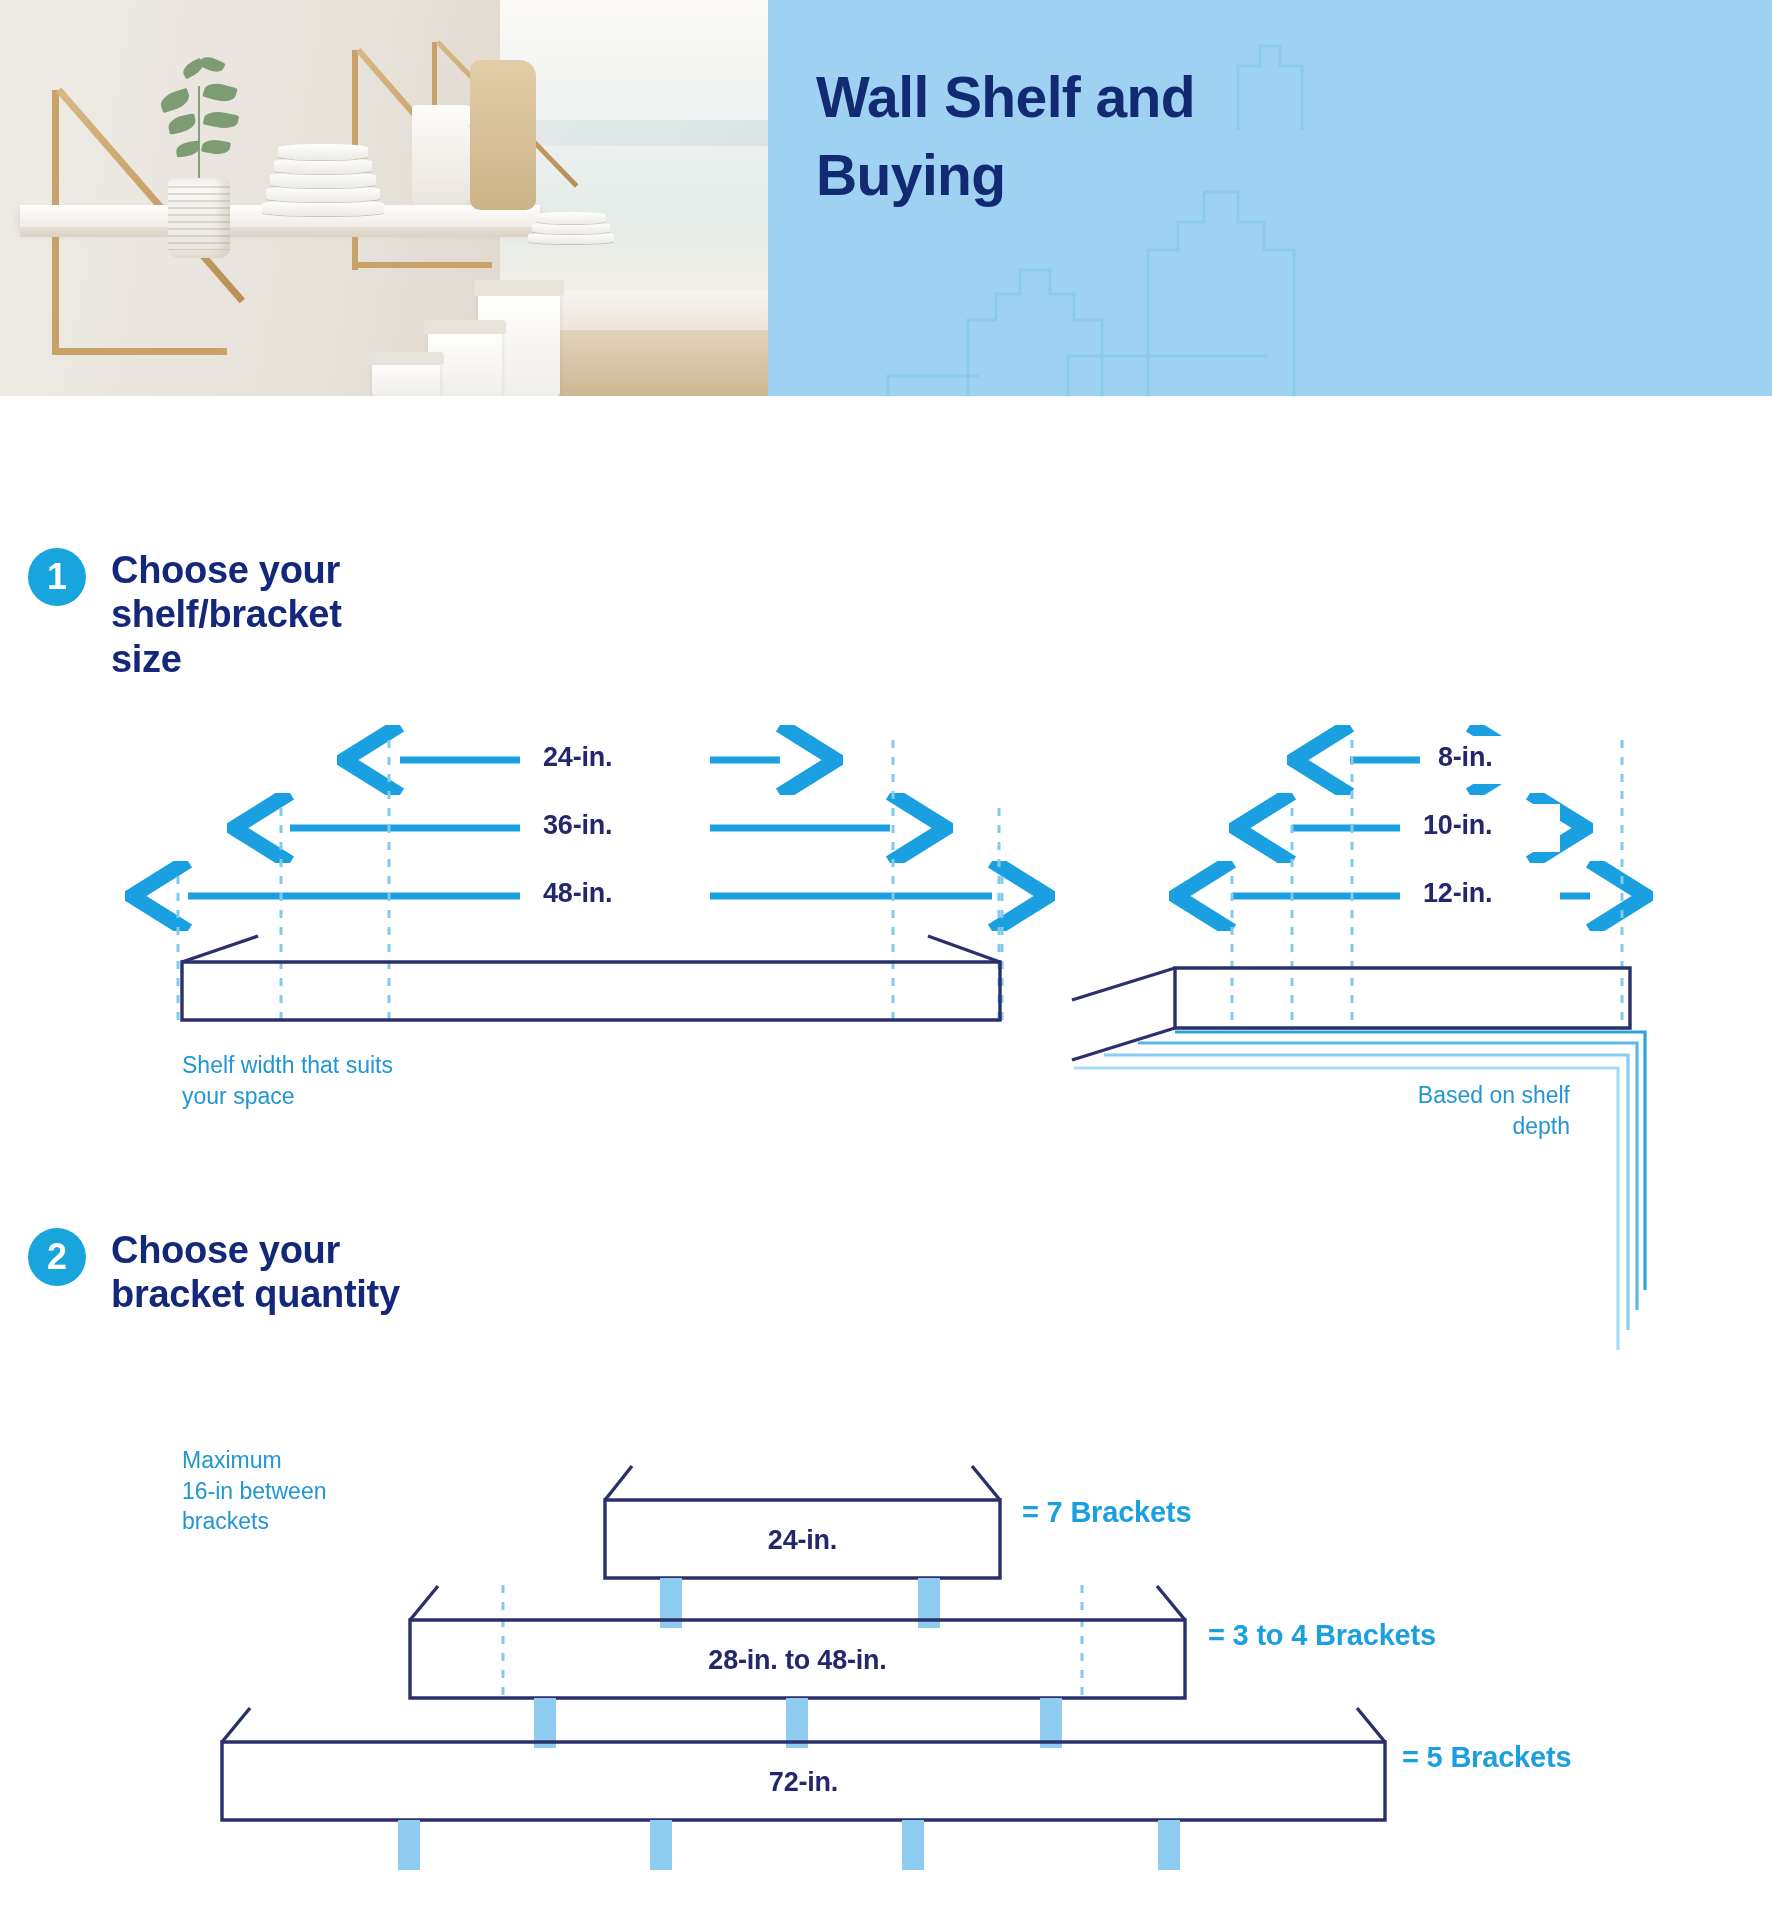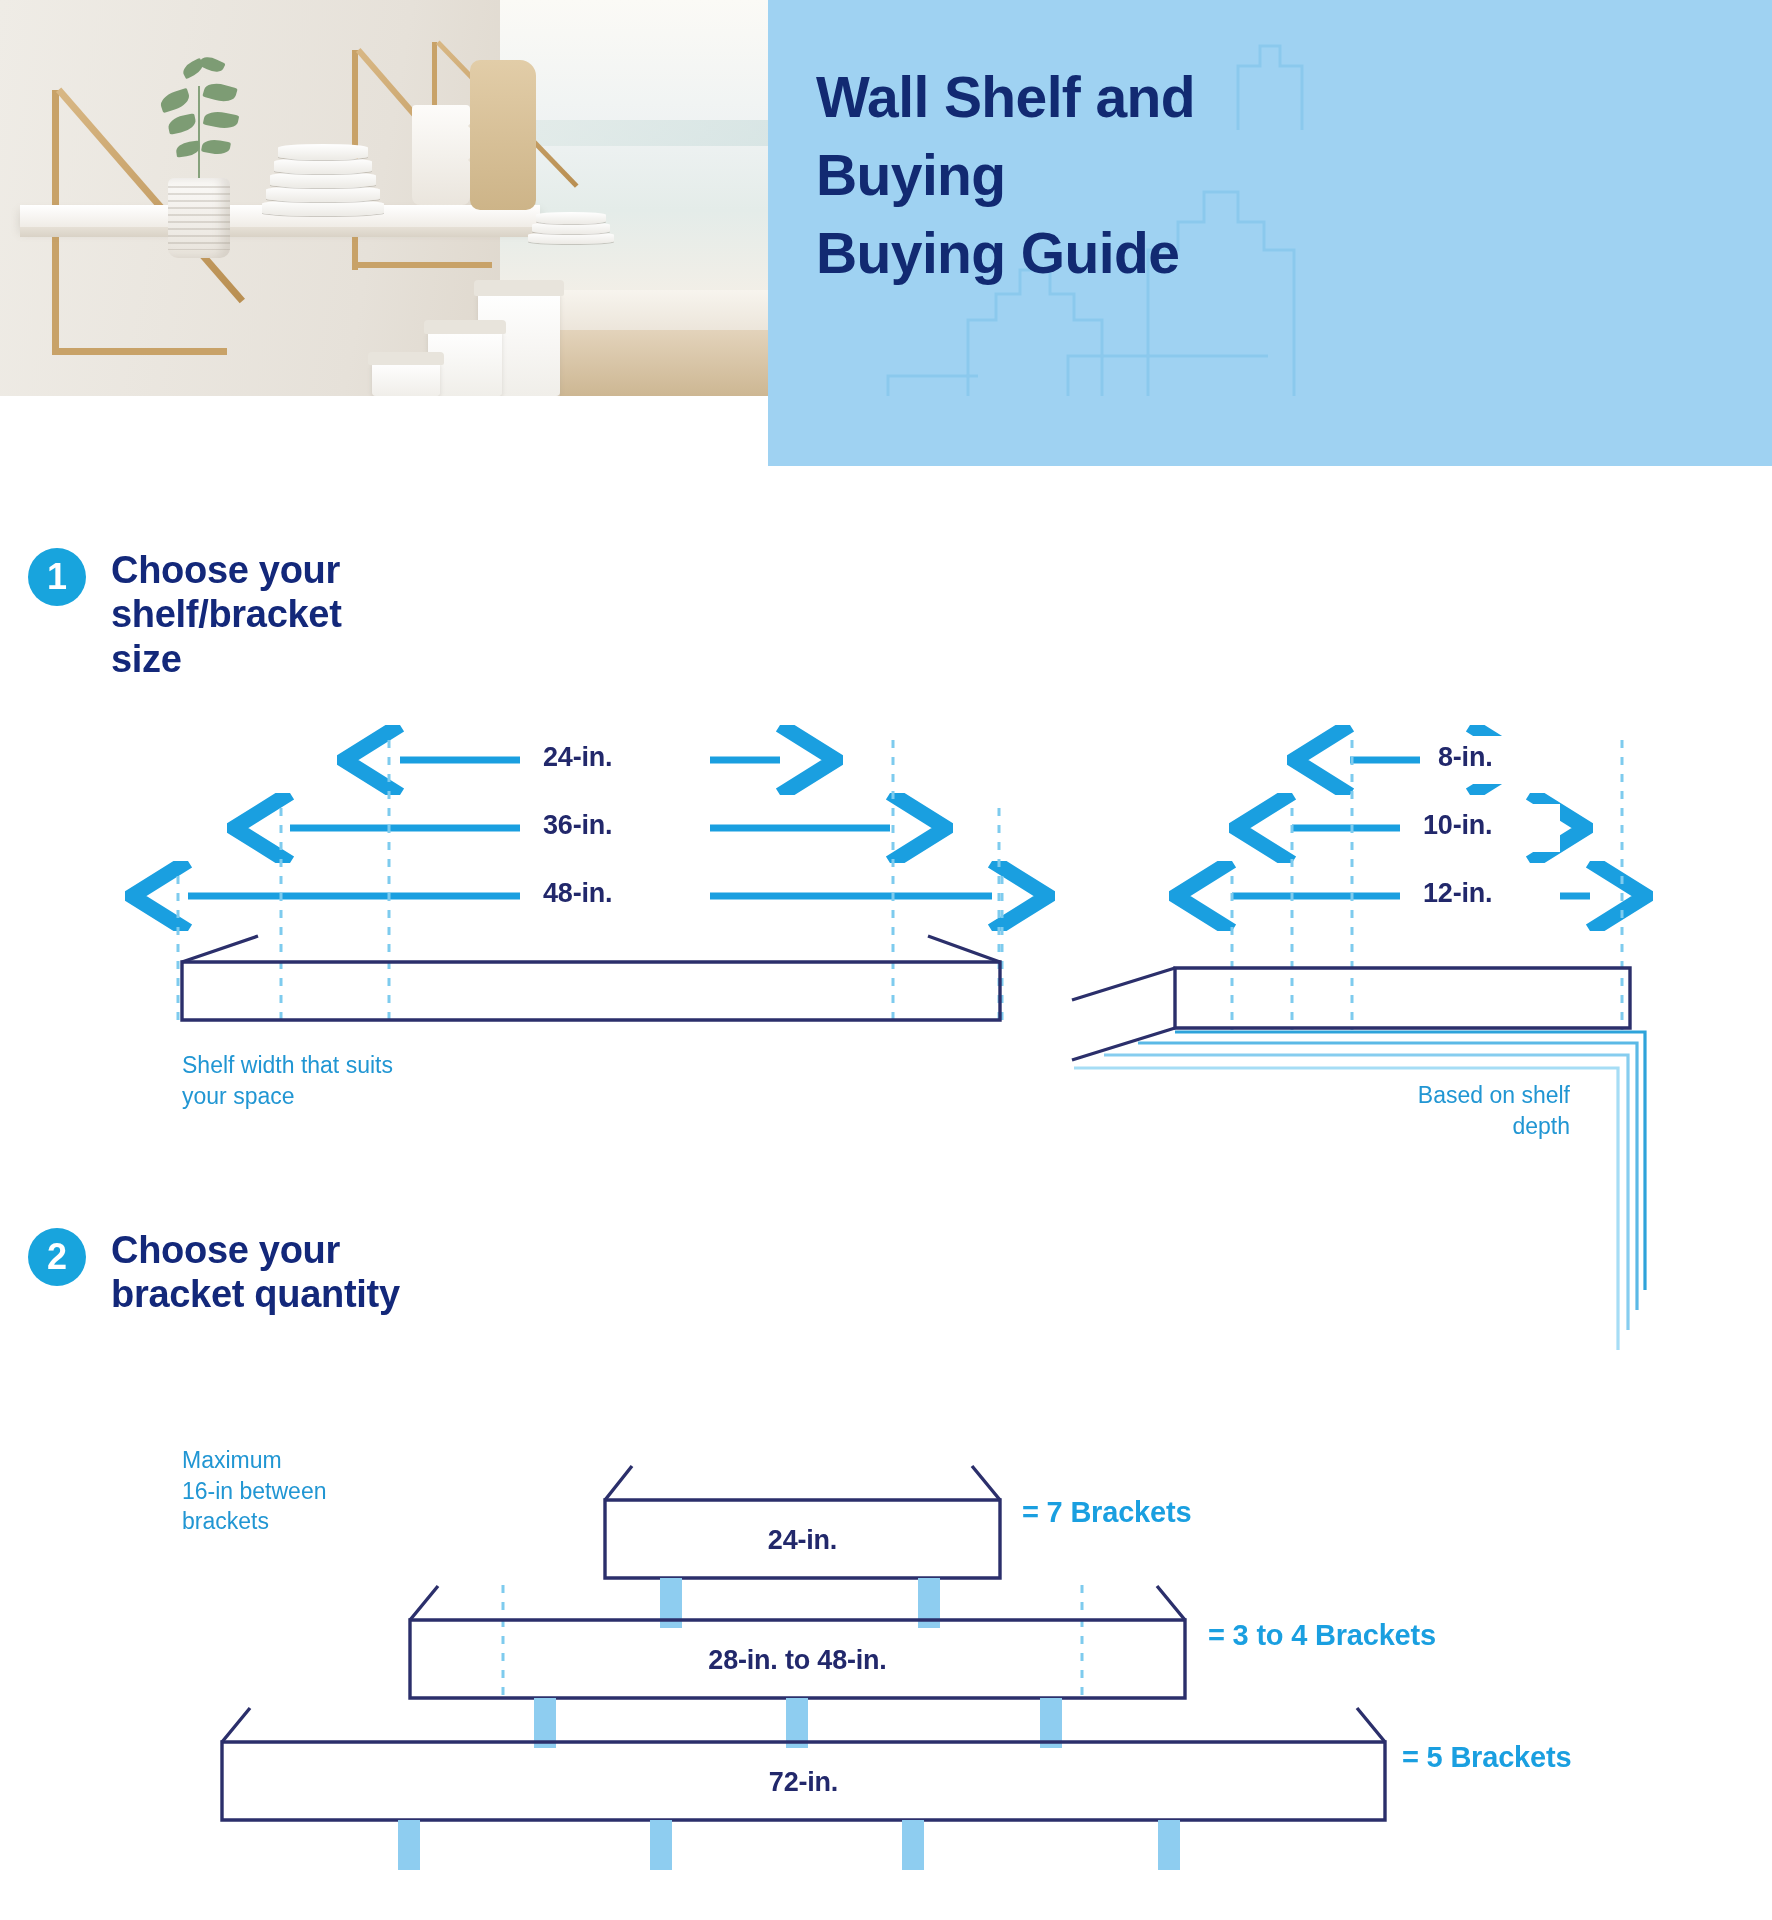--- a/index.html
+++ b/index.html
@@ -45,21 +45,21 @@
   .ph-mug { position:absolute; left:412px; top:105px; width:58px; height:100px;
            background:linear-gradient(180deg,#fdfcfa,#eae5dd); border-radius:4px 4px 8px 8px; }
   .ph-mug-h{ position:absolute; left:462px; top:120px; width:36px; height:46px;
            border:9px solid #e9e2d7; border-radius:50%; border-left-color:transparent; }
   .ph-pitcher{ position:absolute; left:470px; top:60px; width:66px; height:150px;
            background:linear-gradient(180deg,#e2cda8,#cdb488); border-radius:10px 16px 10px 10px; }
   .jar { position:absolute; background:linear-gradient(180deg,#ffffff,#f0eee9); border-radius:4px;
          box-shadow:0 2px 4px rgba(150,143,130,.25); }
   .jar-lid { position:absolute; background:#e8e4dc; border-radius:4px 4px 2px 2px; }
 
-  .hero-band { position:relative; flex:1; height:466px; background:#9fd2f2; overflow:hidden; }
+  .hero-band { position:relative; flex:1; height:396px; background:#9fd2f2; overflow:hidden; }
   .hero-title {
     position:absolute; left:48px; top:58px; width:560px;
     color:#122a72; font-weight:700; font-size:57px; line-height:1.37;
     letter-spacing:-0.6px;
   }
   .outline-art { position:absolute; right:0; bottom:0; opacity:.55; }
 
   
   .step-head { position:absolute; display:flex; gap:25px; align-items:flex-start; }
   .badge {
@@ -146,21 +146,20 @@
           <path d="M380 396 V250 h30 v-28 h26 v-30 h34 v30 h26 v28 h30 V396"></path>
           <path d="M200 396 V320 h28 v-26 h24 v-24 h30 v24 h24 v26 h28 V396"></path>
           <path d="M470 130 V66 h22 v-20 h20 v20 h22 v64"></path>
           <path d="M300 396 v-40 h200"></path>
           <path d="M120 396 v-20 h90"></path>
         </g>
       </svg>
       <div class="hero-title">
         <div>Wall Shelf and</div>
         <div>Buying</div>
-        <div>Buying Guide</div>
       </div>
     </div>
   </div>
 
   <div class="step-head" style="left:28px; top:548px;">
     <div class="badge">1</div>
     <div class="step-title">
       <div>Choose your</div>
       <div>shelf/bracket</div>
       <div>size</div>

